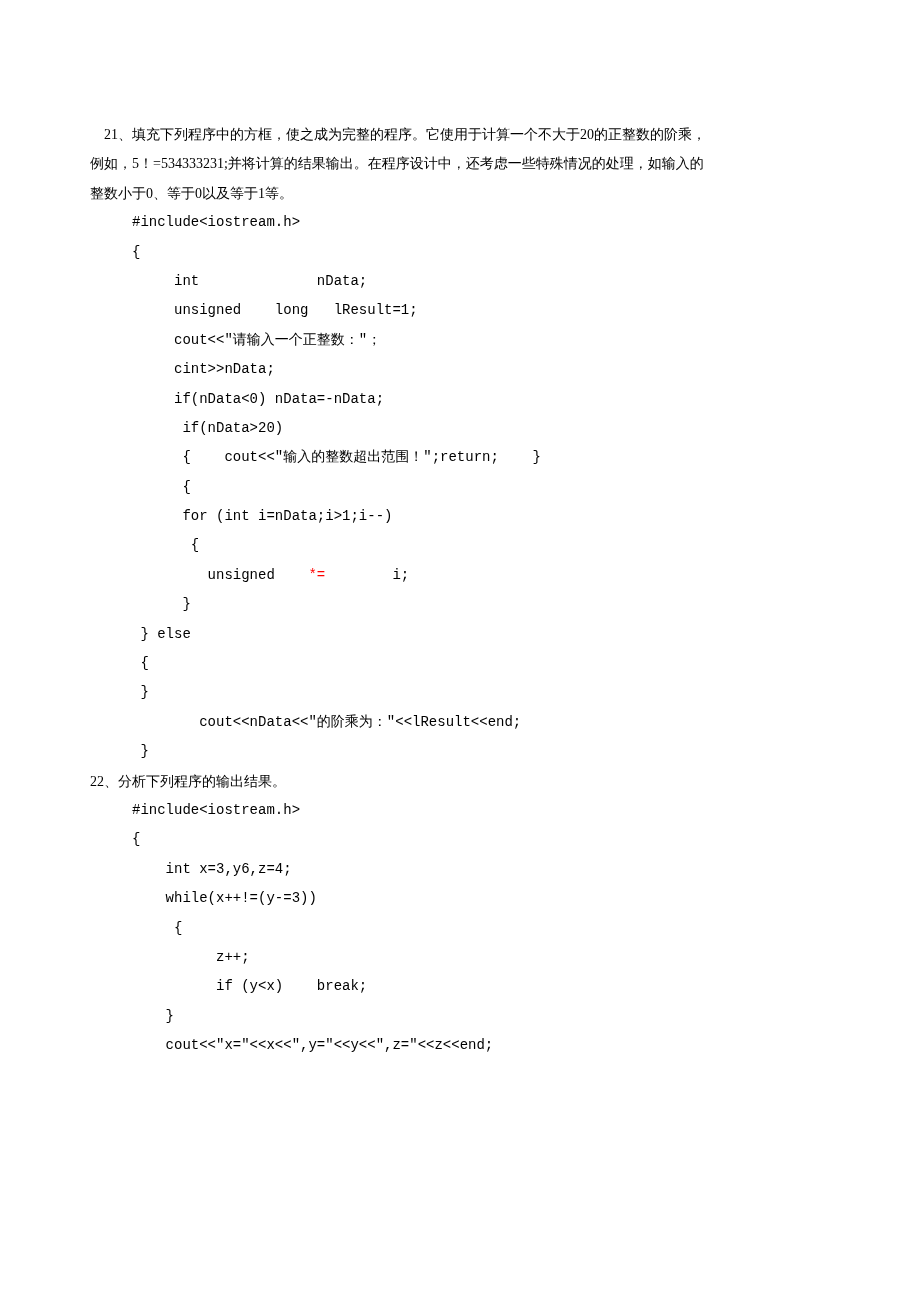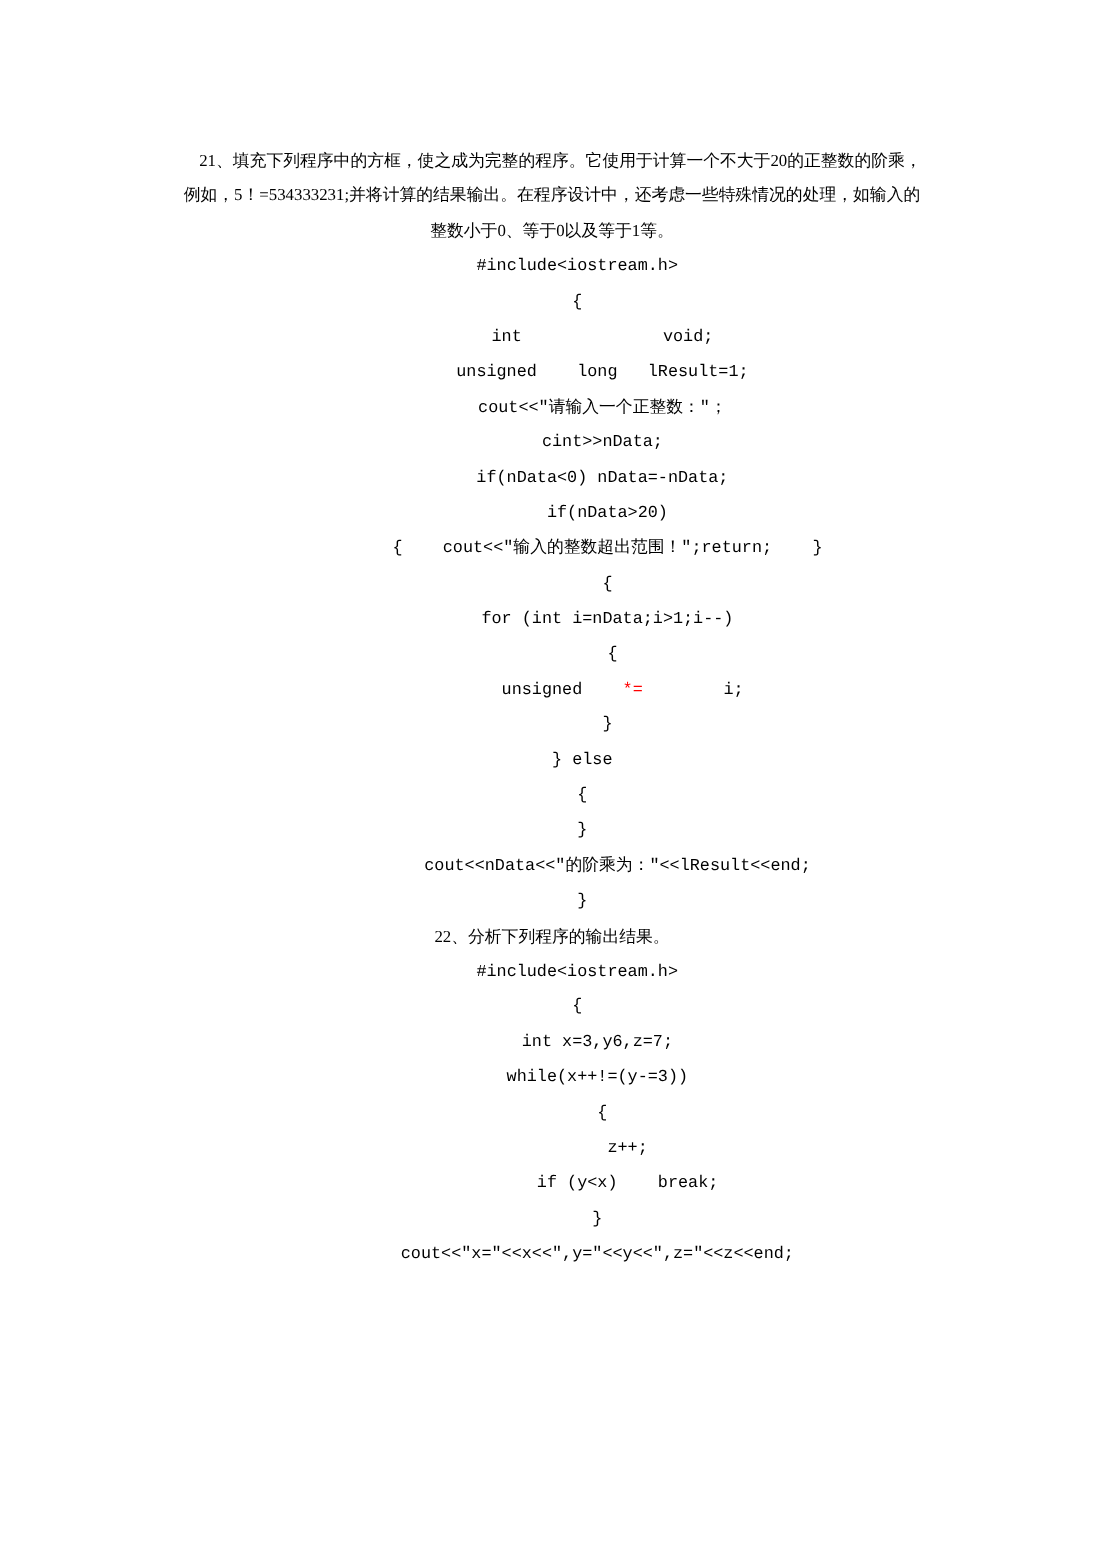--- a/index.html
+++ b/index.html
@@ -16,41 +16,40 @@
       color: #000000;
       padding: 120px 90px 60px 90px;
       line-height: 2.1;
     }
     .content {
       width: 100%;
     }
     .line {
       white-space: pre;
       min-height: 29px;
-      text-align: center;
     }
     .code-line {
       font-family: Liberation Mono, monospace;
       padding-left: 3em;
     }
     .red {
       color: #ff0000;
     }
   </style>
 </head>
 <body>
 
 <div class="content">
   <div class="line">    21、填充下列程序中的方框，使之成为完整的程序。它使用于计算一个不大于20的正整数的阶乘，</div>
   <div class="line">例如，5！=534333231;并将计算的结果输出。在程序设计中，还考虑一些特殊情况的处理，如输入的</div>
   <div class="line">整数小于0、等于0以及等于1等。</div>
 
   <div class="line code-line">#include&lt;iostream.h&gt;</div>
   <div class="line code-line">{</div>
-  <div class="line code-line">     int              void;</div>
+  <div class="line code-line">     int              nData;</div>
   <div class="line code-line">     unsigned    long   lResult=1;</div>
   <div class="line code-line">     cout&lt;&lt;"请输入一个正整数："；</div>
   <div class="line code-line">     cint&gt;&gt;nData;</div>
   <div class="line code-line">     if(nData&lt;0) nData=-nData;</div>
   <div class="line code-line">      if(nData&gt;20)</div>
   <div class="line code-line">      {    cout&lt;&lt;"输入的整数超出范围！";return;    }</div>
   <div class="line code-line">      {</div>
   <div class="line code-line">      for (int i=nData;i&gt;1;i--)</div>
   <div class="line code-line">       {</div>
 
@@ -62,20 +61,20 @@
 
 
   <div class="line code-line"> }</div>
   <div class="line code-line">        cout&lt;&lt;nData&lt;&lt;"的阶乘为："&lt;&lt;lResult&lt;&lt;end;</div>
   <div class="line code-line"> }</div>
 
   <div class="line">22、分析下列程序的输出结果。</div>
 
   <div class="line code-line">#include&lt;iostream.h&gt;</div>
   <div class="line code-line">{</div>
-  <div class="line code-line">    int x=3,y6,z=7;</div>
+  <div class="line code-line">    int x=3,y6,z=4;</div>
   <div class="line code-line">    while(x++!=(y-=3))</div>
   <div class="line code-line">     {</div>
   <div class="line code-line">          z++;</div>
   <div class="line code-line">          if (y&lt;x)    break;</div>
   <div class="line code-line">    }</div>
   <div class="line code-line">    cout&lt;&lt;"x="&lt;&lt;x&lt;&lt;",y="&lt;&lt;y&lt;&lt;",z="&lt;&lt;z&lt;&lt;end;</div>
 </div>
 
 </body></html>

